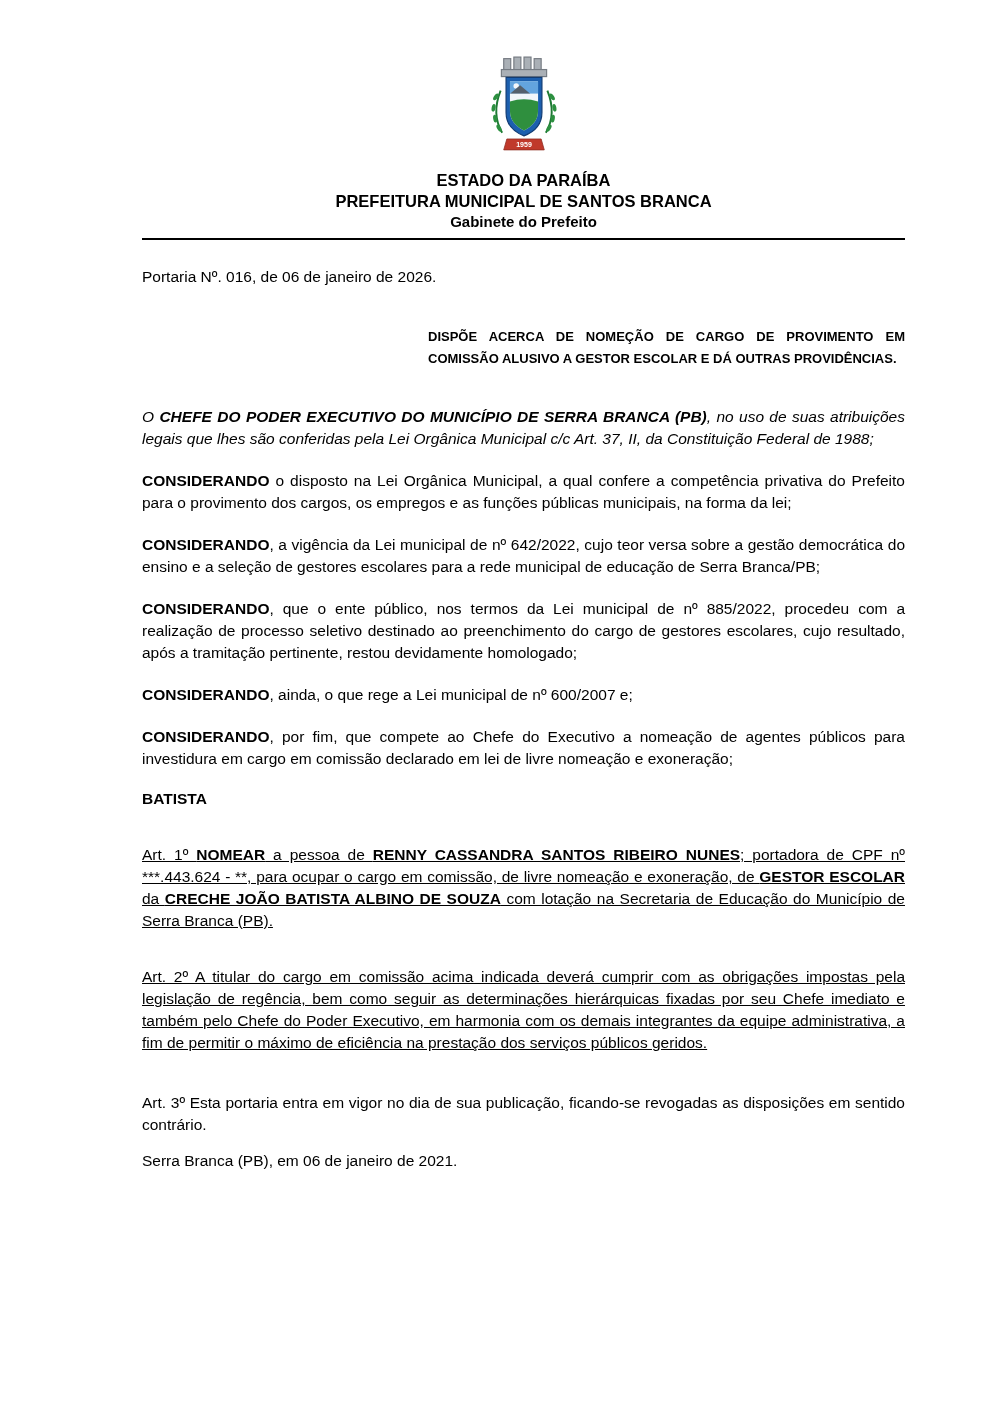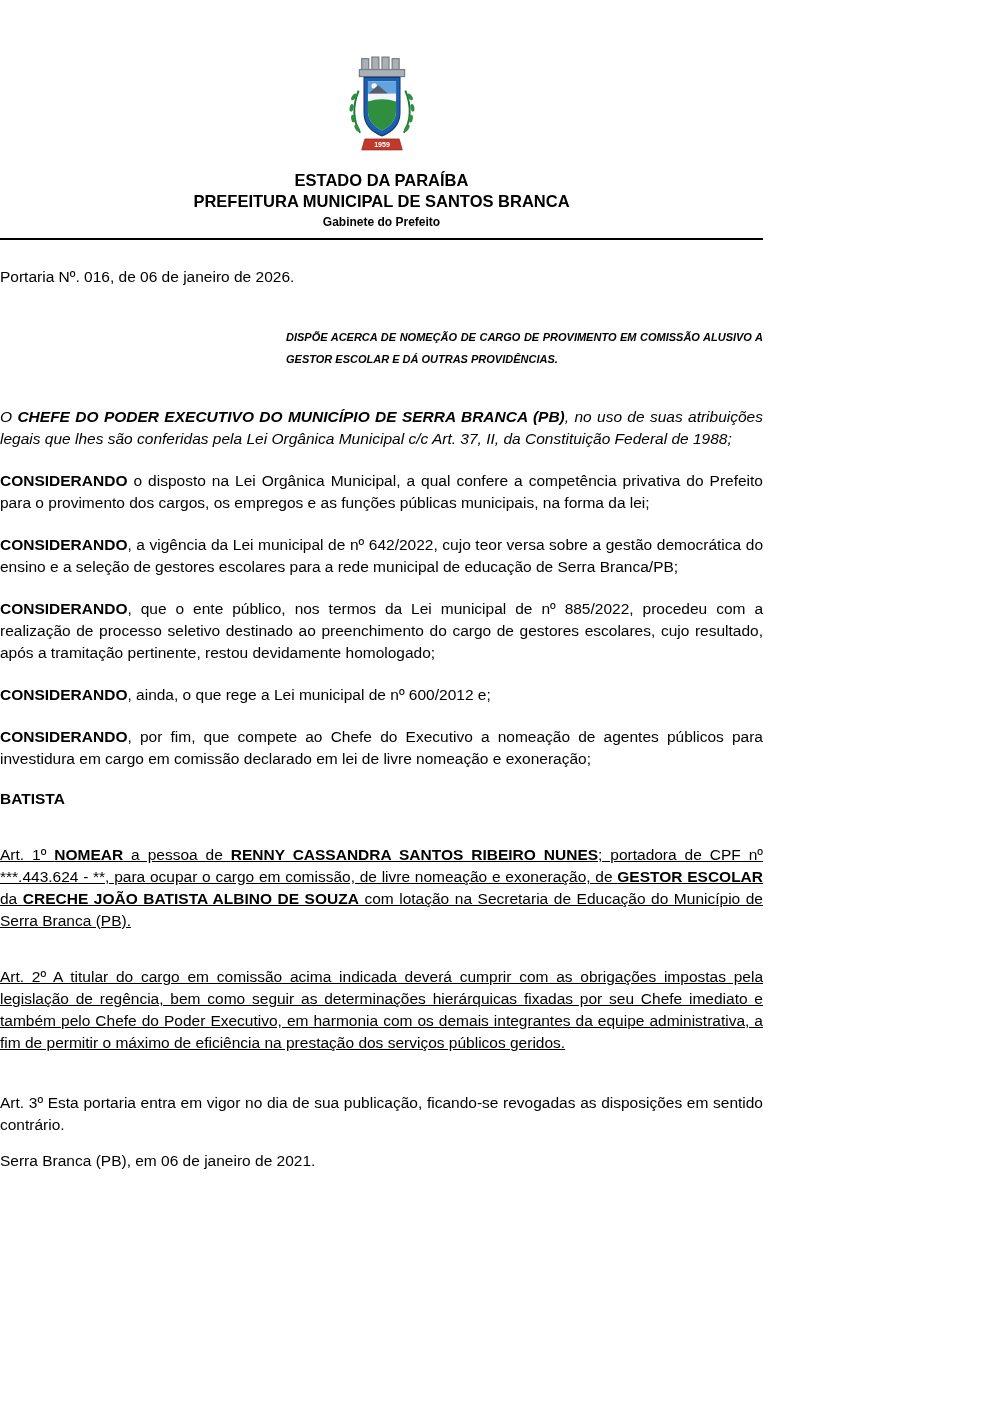--- a/index.html
+++ b/index.html
@@ -6,40 +6,40 @@
   html, body { margin: 0; padding: 0; }
   body {
     width: 1000px;
     height: 1415px;
     background: #ffffff;
     font-family: "Liberation Sans", sans-serif;
     color: #000000;
   }
   .page {
     width: 763px;
+    margin-left: 142px;
     padding-top: 56px;
   }
   .crest { text-align: center; }
   .letterhead { text-align: center; margin-top: 8px; }
   .lh-main { font-weight: bold; font-size: 16.5px; line-height: 21px; }
-  .lh-sub  { font-weight: bold; font-size: 12px;   line-height: 20px; text-align: center; }
+  .lh-sub  { font-weight: bold; font-size: 15px;   line-height: 20px; text-align: center; }
   .rule { border-top: 2.5px solid #000; margin-top: 6px; }
   .title {
     font-weight: normal;
     font-size: 15.5px;
     margin: 28px 0 0 0;
   }
   .ementa {
     font-weight: bold;
-    font-size: 11px;
+    font-size: 13px;
     line-height: 22px;
     text-align: justify;
     width: 477px;
     margin: 40px 0 0 286px;
-    font-style: italic;
   }
   .para {
     font-size: 15.5px;
     line-height: 22px;
     text-align: justify;
     margin: 20px 0 0 0;
   }
   .b { font-weight: bold; }
   .mt-36 { margin-top: 36px; font-style: italic; }
   .mt-18 { margin-top: 18px; }
@@ -103,21 +103,21 @@
   <p class="ementa">DISPÕE ACERCA DE NOMEÇÃO DE CARGO DE PROVIMENTO EM COMISSÃO ALUSIVO A GESTOR ESCOLAR E DÁ OUTRAS PROVIDÊNCIAS.</p>
 
   <p class="para mt-36"><span>O </span><span class="b">CHEFE DO PODER EXECUTIVO DO MUNICÍPIO DE SERRA BRANCA (PB)</span><span>, no uso de suas atribuições legais que lhes são conferidas pela Lei Orgânica Municipal c/c Art. 37, II, da Constituição Federal de 1988;</span></p>
 
   <p class="para"><span class="b">CONSIDERANDO</span><span> o disposto na Lei Orgânica Municipal, a qual confere a competência privativa do Prefeito para o provimento dos cargos, os empregos e as funções públicas municipais, na forma da lei;</span></p>
 
   <p class="para"><span class="b">CONSIDERANDO</span><span>, a vigência da Lei municipal de nº 642/2022, cujo teor versa sobre a gestão democrática do ensino e a seleção de gestores escolares para a rede municipal de educação de Serra Branca/PB;</span></p>
 
   <p class="para"><span class="b">CONSIDERANDO</span><span>, que o ente público, nos termos da Lei municipal de nº 885/2022, procedeu com a realização de processo seletivo destinado ao preenchimento do cargo de gestores escolares, cujo resultado, após a tramitação pertinente, restou devidamente homologado;</span></p>
 
-  <p class="para"><span class="b">CONSIDERANDO</span><span>, ainda, o que rege a Lei municipal de nº 600/2012 e;</span></p>
+  <p class="para"><span class="b">CONSIDERANDO</span><span>, ainda, o que rege a Lei municipal de nº 600/2007 e;</span></p>
 
   <p class="para"><span class="b">CONSIDERANDO</span><span>, por fim, que compete ao Chefe do Executivo a nomeação de agentes públicos para investidura em cargo em comissão declarado em lei de livre nomeação e exoneração;</span></p>
 
   <p class="para b mt-18">BATISTA</p>
 
   <p class="para mt-34"><span>Art. 1º </span><span class="b">NOMEAR</span><span> a pessoa de </span><span class="b">RENNY CASSANDRA SANTOS RIBEIRO NUNES</span><span>; portadora de CPF nº ***.443.624 - **, para ocupar o cargo em comissão, de livre nomeação e exoneração, de </span><span class="b">GESTOR ESCOLAR</span><span> da </span><span class="b">CRECHE JOÃO BATISTA ALBINO DE SOUZA</span><span> com lotação na Secretaria de Educação do Município de Serra Branca (PB).</span></p>
 
   <p class="para mt-34">Art. 2º A titular do cargo em comissão acima indicada deverá cumprir com as obrigações impostas pela legislação de regência, bem como seguir as determinações hierárquicas fixadas por seu Chefe imediato e também pelo Chefe do Poder Executivo, em harmonia com os demais integrantes da equipe administrativa, a fim de permitir o máximo de eficiência na prestação dos serviços públicos geridos.</p>
 
   <p class="para mt-38">Art. 3º Esta portaria entra em vigor no dia de sua publicação, ficando-se revogadas as disposições em sentido contrário.</p>

